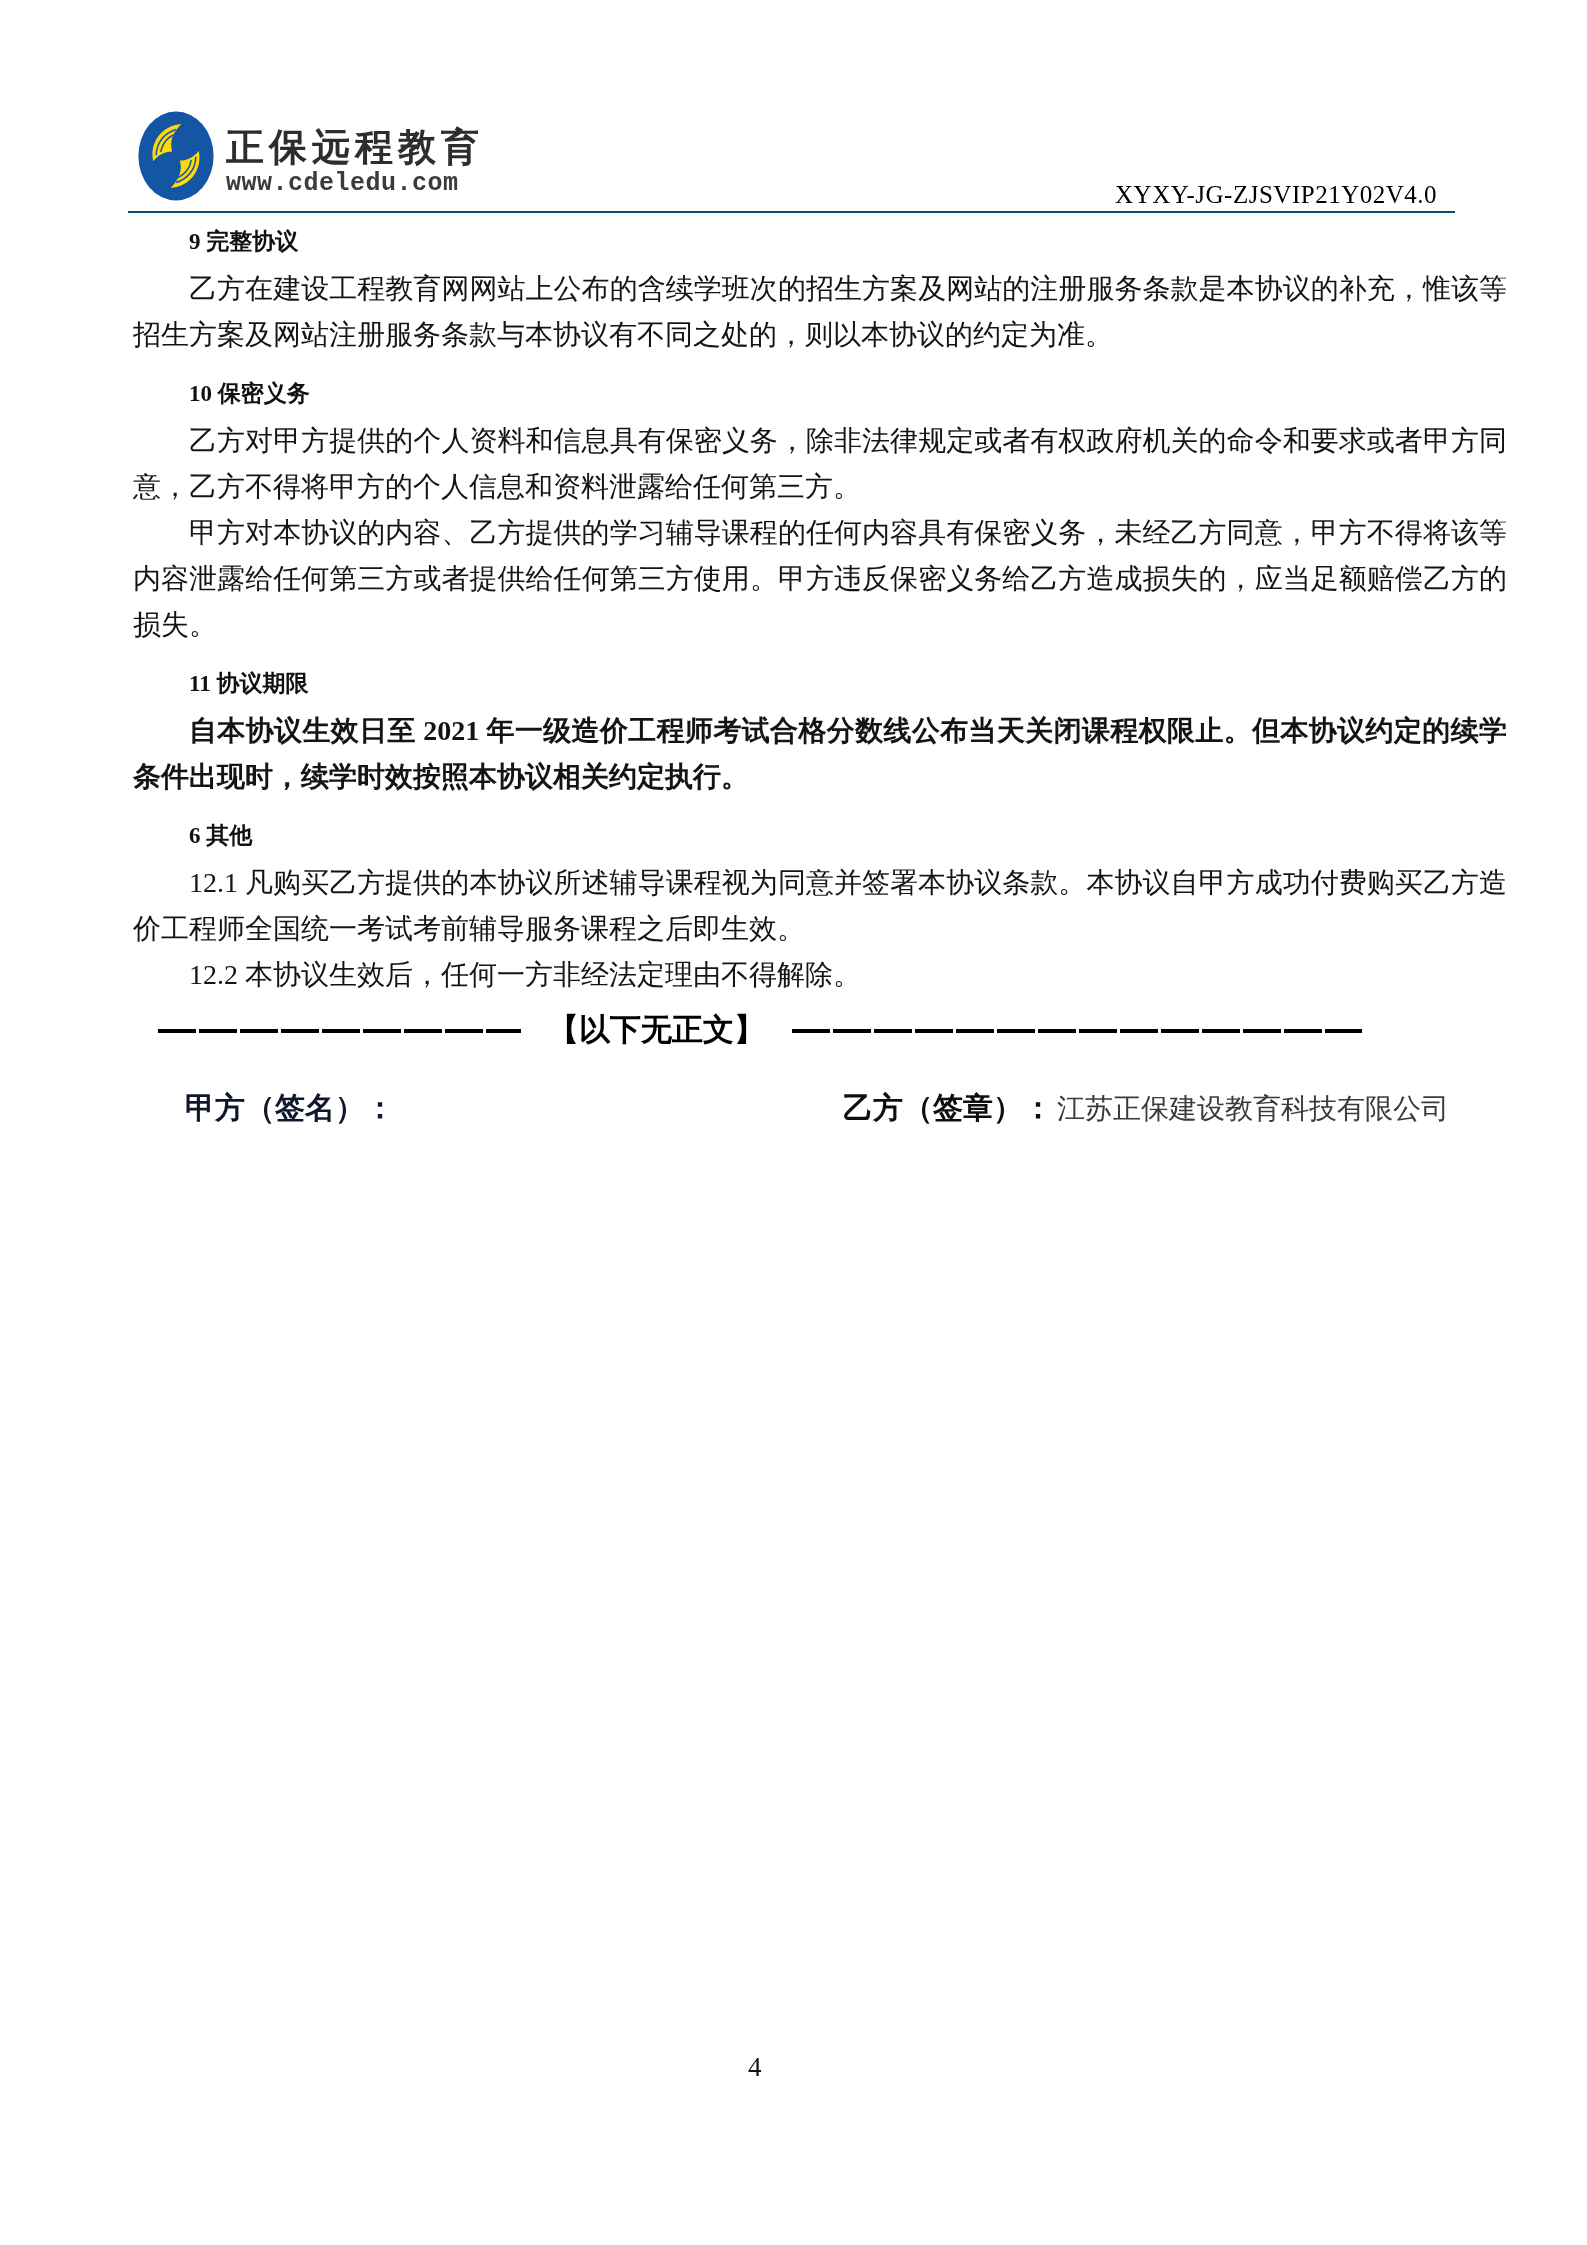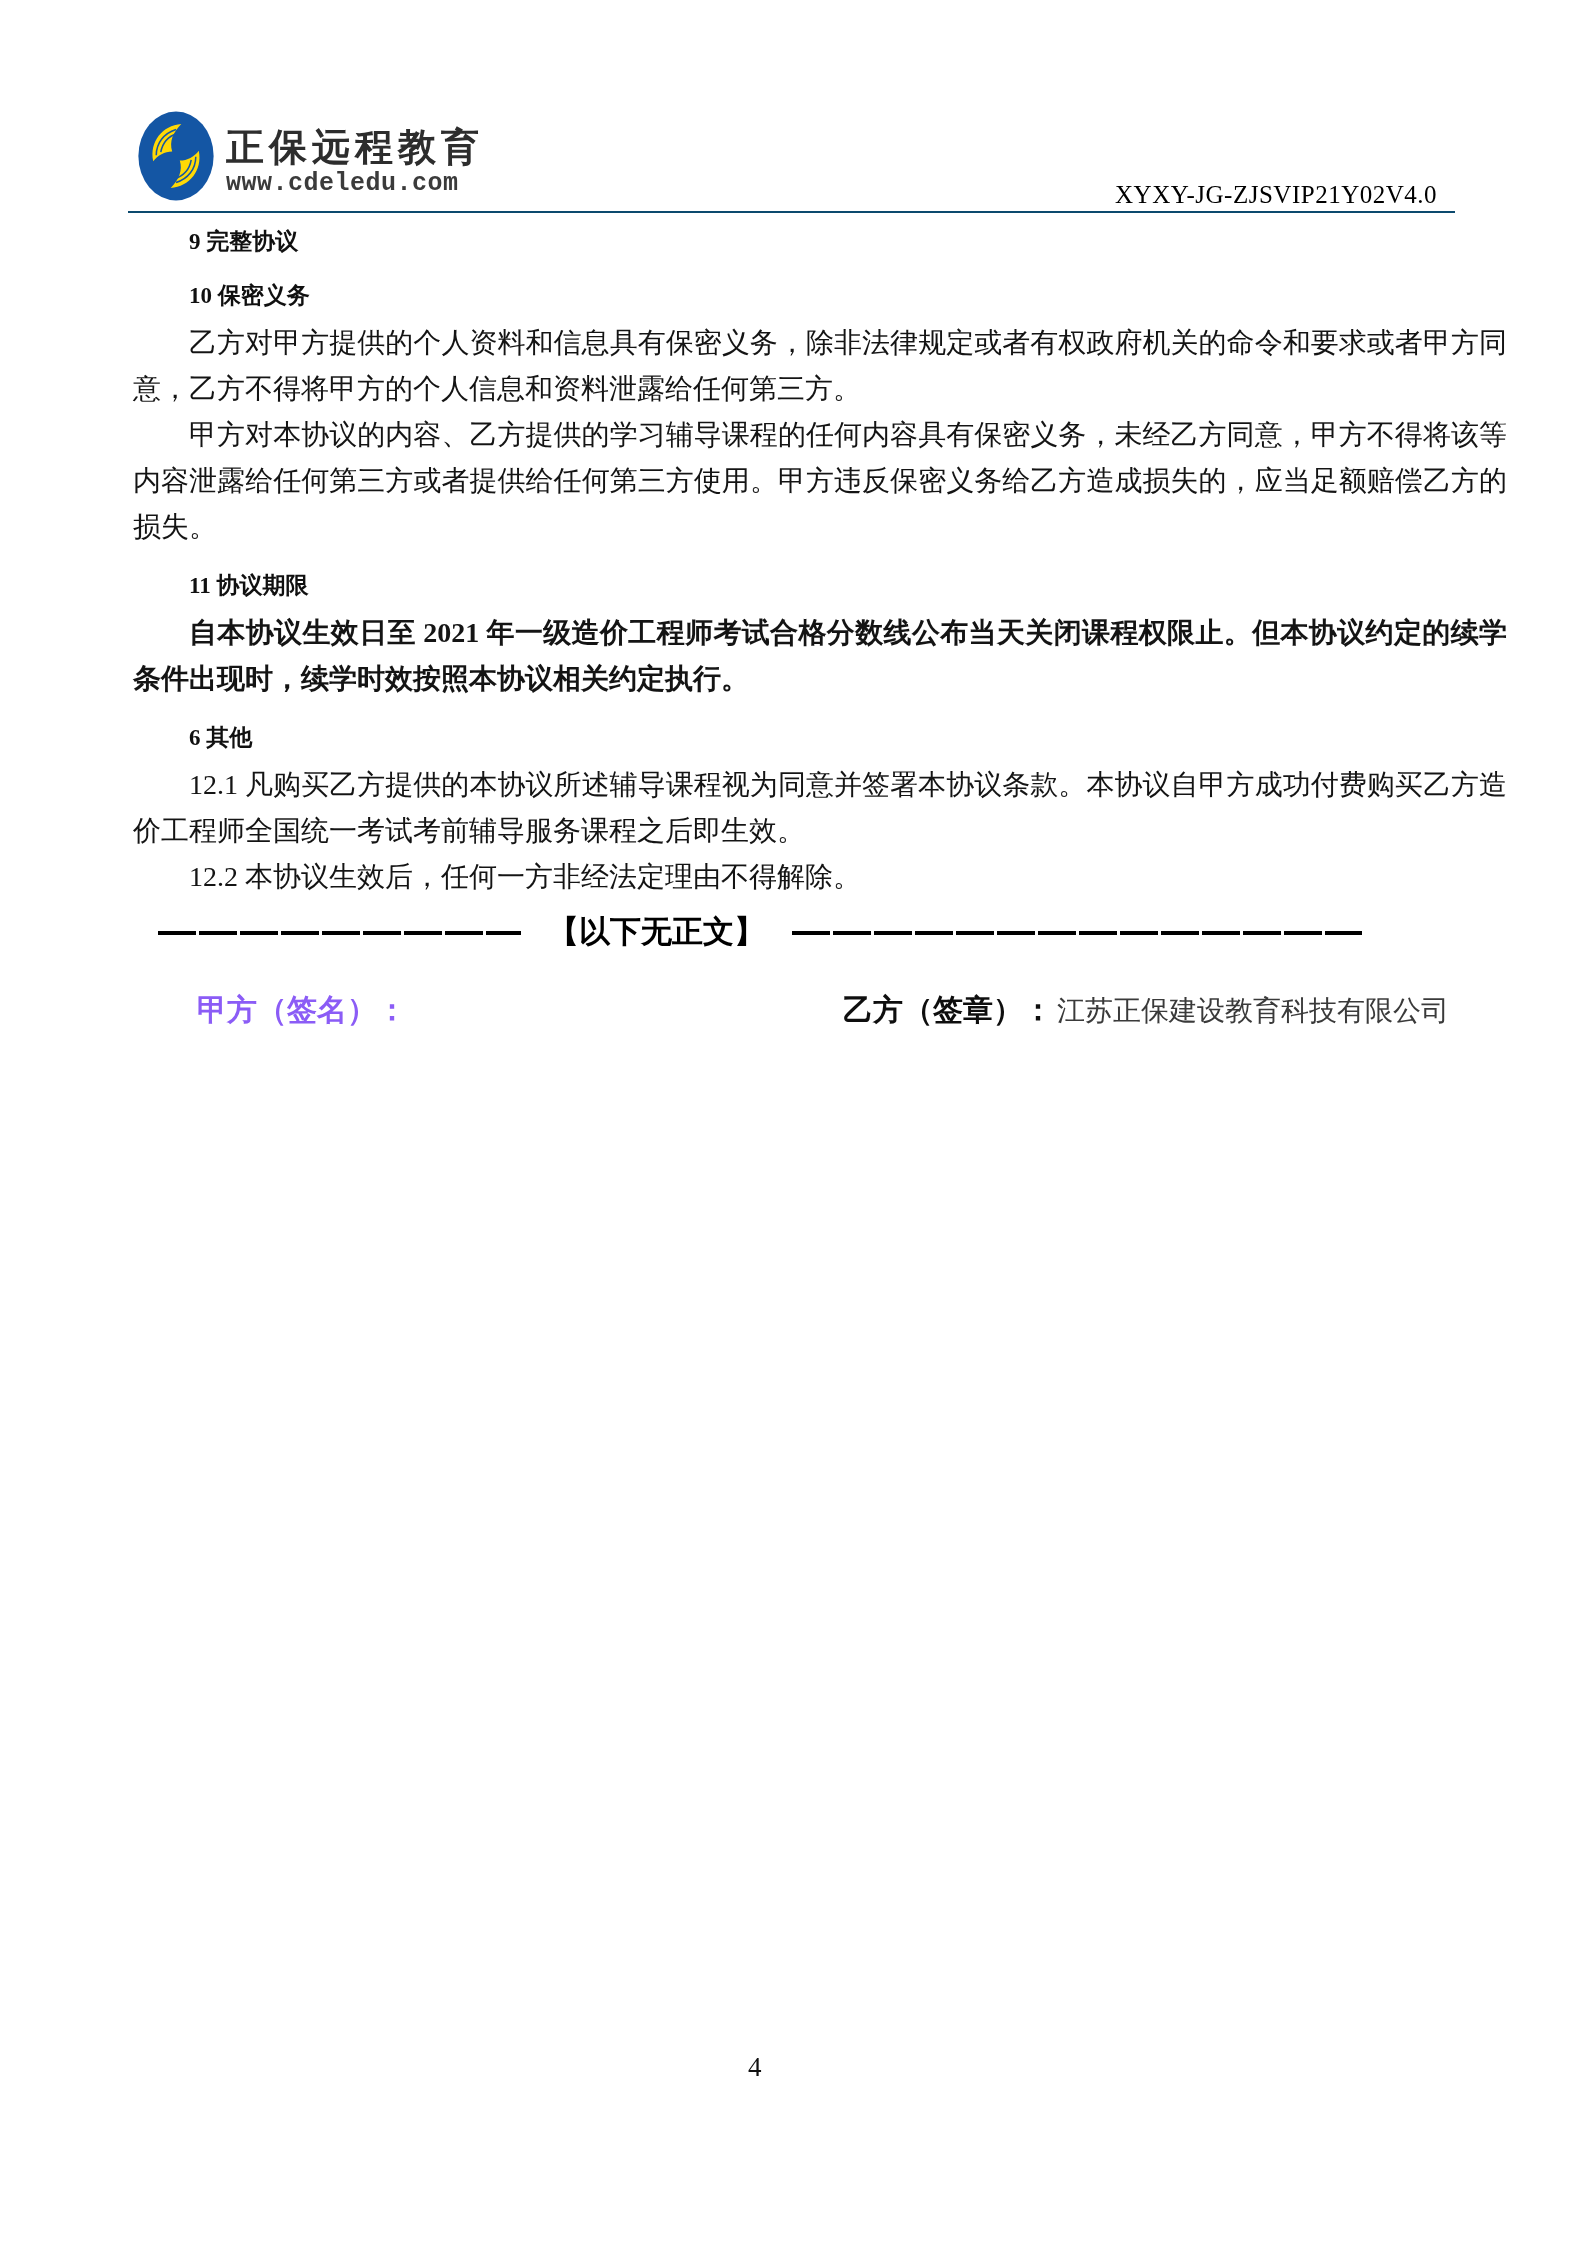--- a/index.html
+++ b/index.html
@@ -48,21 +48,21 @@
   }
   .dash.left  { width:420px; }
   .dash.right { width:570px; flex:0 0 auto; }
   .divider-label {
     font-size:31px; font-weight:bold; color:#000;
     padding:0 2px; white-space:nowrap; line-height:44px;
   }
 
   
   .signature-row { position:relative; height:50px; margin-top:36px; }
-  .sig-a { position:absolute; left:64px; top:0; font-size:30px; font-weight:bold; color:#8b5cf6; }
+  .sig-a { position:absolute; left:52px; top:0; font-size:30px; font-weight:bold; color:#0f172a; }
   .sig-b { position:absolute; left:710px; top:0; white-space:nowrap; }
   .sig-b-label { font-size:30px; font-weight:bold; color:#0e0e0e; }
   .sig-b-value { font-size:28px; font-weight:normal; color:#3a3a3a; }
 
   
   .page-number { position:absolute; left:748px; top:2052px; font-size:27px; color:#111; }
 </style>
 </head>
 <body>
 
@@ -83,20 +83,21 @@
         <span class="logo-title">正保远程教育</span>
         <span class="logo-url">www.cdeledu.com</span>
       </div>
     </div>
     <span class="doc-code">XYXY-JG-ZJSVIP21Y02V4.0</span>
   </div>
 
   <div class="body-block">
 
     <div class="sec-heading first">9 完整协议</div>
+    <p class="para">乙方在建设工程教育网网站上公布的含续学班次的招生方案及网站的注册服务条款是本协议的补充，惟该等招生方案及网站注册服务条款与本协议有不同之处的，则以本协议的约定为准。</p>
 
     <div class="sec-heading">10 保密义务</div>
     <p class="para">乙方对甲方提供的个人资料和信息具有保密义务，除非法律规定或者有权政府机关的命令和要求或者甲方同意，乙方不得将甲方的个人信息和资料泄露给任何第三方。</p>
     <p class="para">甲方对本协议的内容、乙方提供的学习辅导课程的任何内容具有保密义务，未经乙方同意，甲方不得将该等内容泄露给任何第三方或者提供给任何第三方使用。甲方违反保密义务给乙方造成损失的，应当足额赔偿乙方的损失。</p>
 
     <div class="sec-heading">11 协议期限</div>
     <p class="para bold">自本协议生效日至 2021 年一级造价工程师考试合格分数线公布当天关闭课程权限止。但本协议约定的续学条件出现时，续学时效按照本协议相关约定执行。</p>
 
     <div class="sec-heading">6 其他</div>
     <p class="para">12.1 凡购买乙方提供的本协议所述辅导课程视为同意并签署本协议条款。本协议自甲方成功付费购买乙方造价工程师全国统一考试考前辅导服务课程之后即生效。</p>

